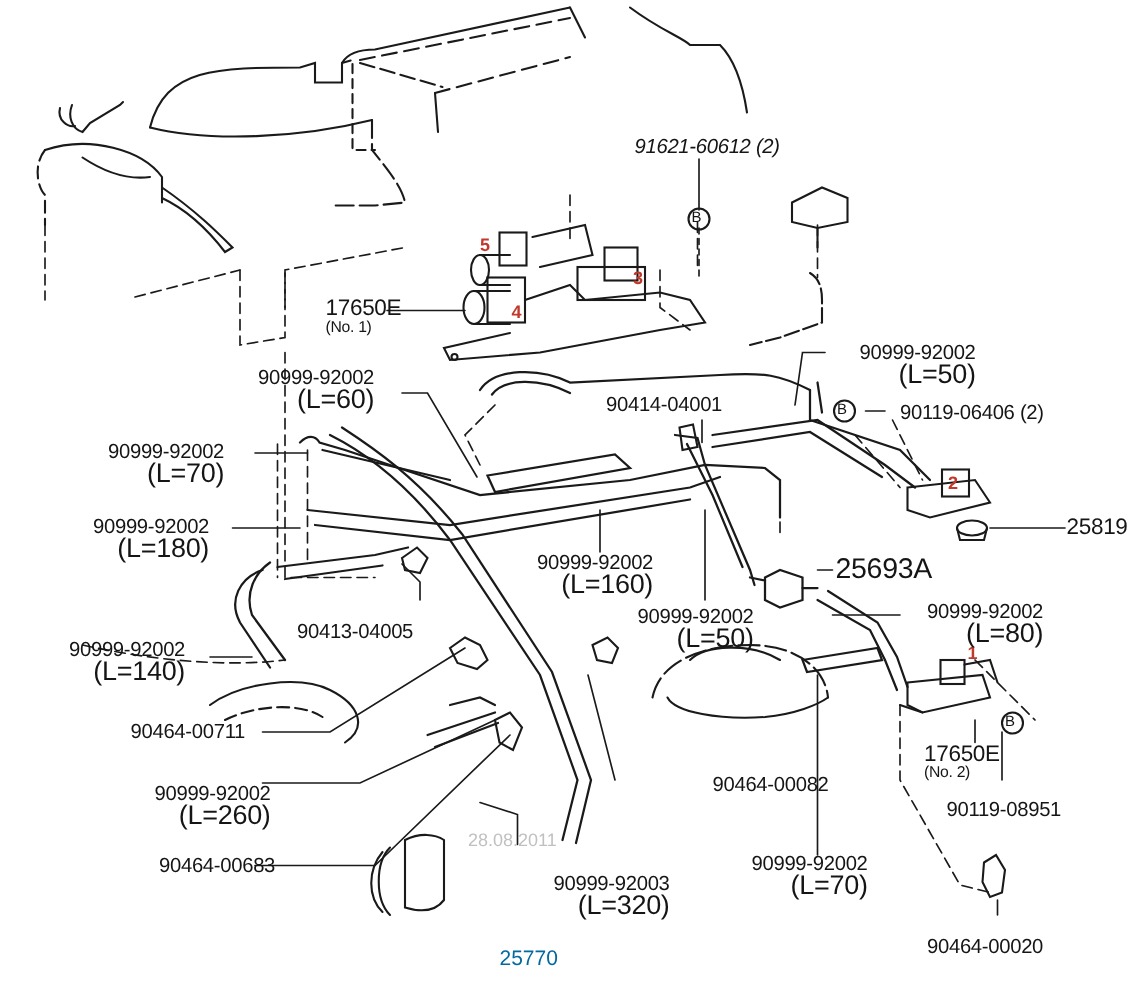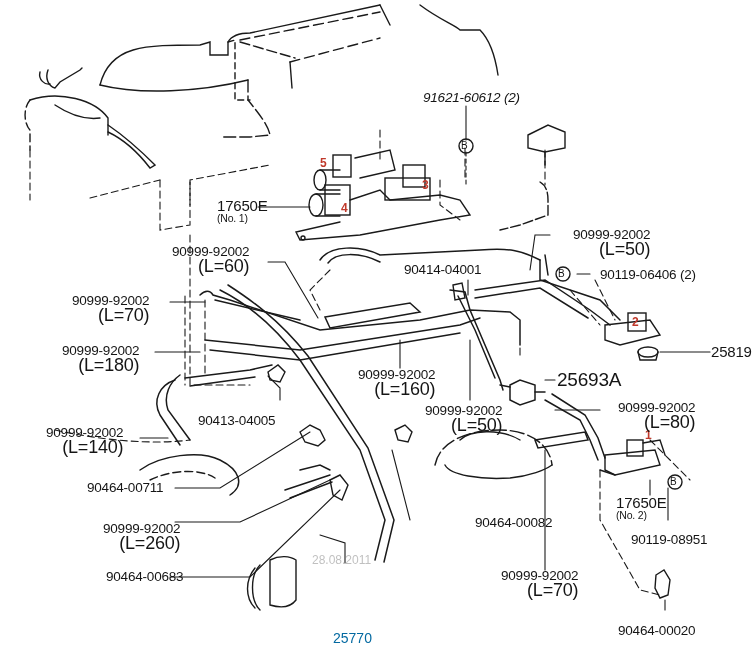--- a/index.html
+++ b/index.html
@@ -257,20 +257,24 @@
   <div class="lbl r" style="left:103px;top:522px;">
     <span>90999-92002</span>
     <span class="sub">(L=260)</span>
   </div>
   <div class="lbl" style="left:631px;top:533px;">
     <span>90119-08951</span>
   </div>
   <div class="lbl" style="left:106px;top:570px;">
     <span>90464-00683</span>
   </div>
+  <div class="lbl r" style="left:369px;top:582px;">
+    <span>90999-92003</span>
+    <span class="sub">(L=320)</span>
+  </div>
   <div class="lbl r" style="left:501px;top:569px;">
     <span>90999-92002</span>
     <span class="sub">(L=70)</span>
   </div>
   <div class="lbl" style="left:618px;top:624px;">
     <span>90464-00020</span>
   </div>
 
   <div class="date">28.08.2011</div>
   <div class="title">25770</div>

